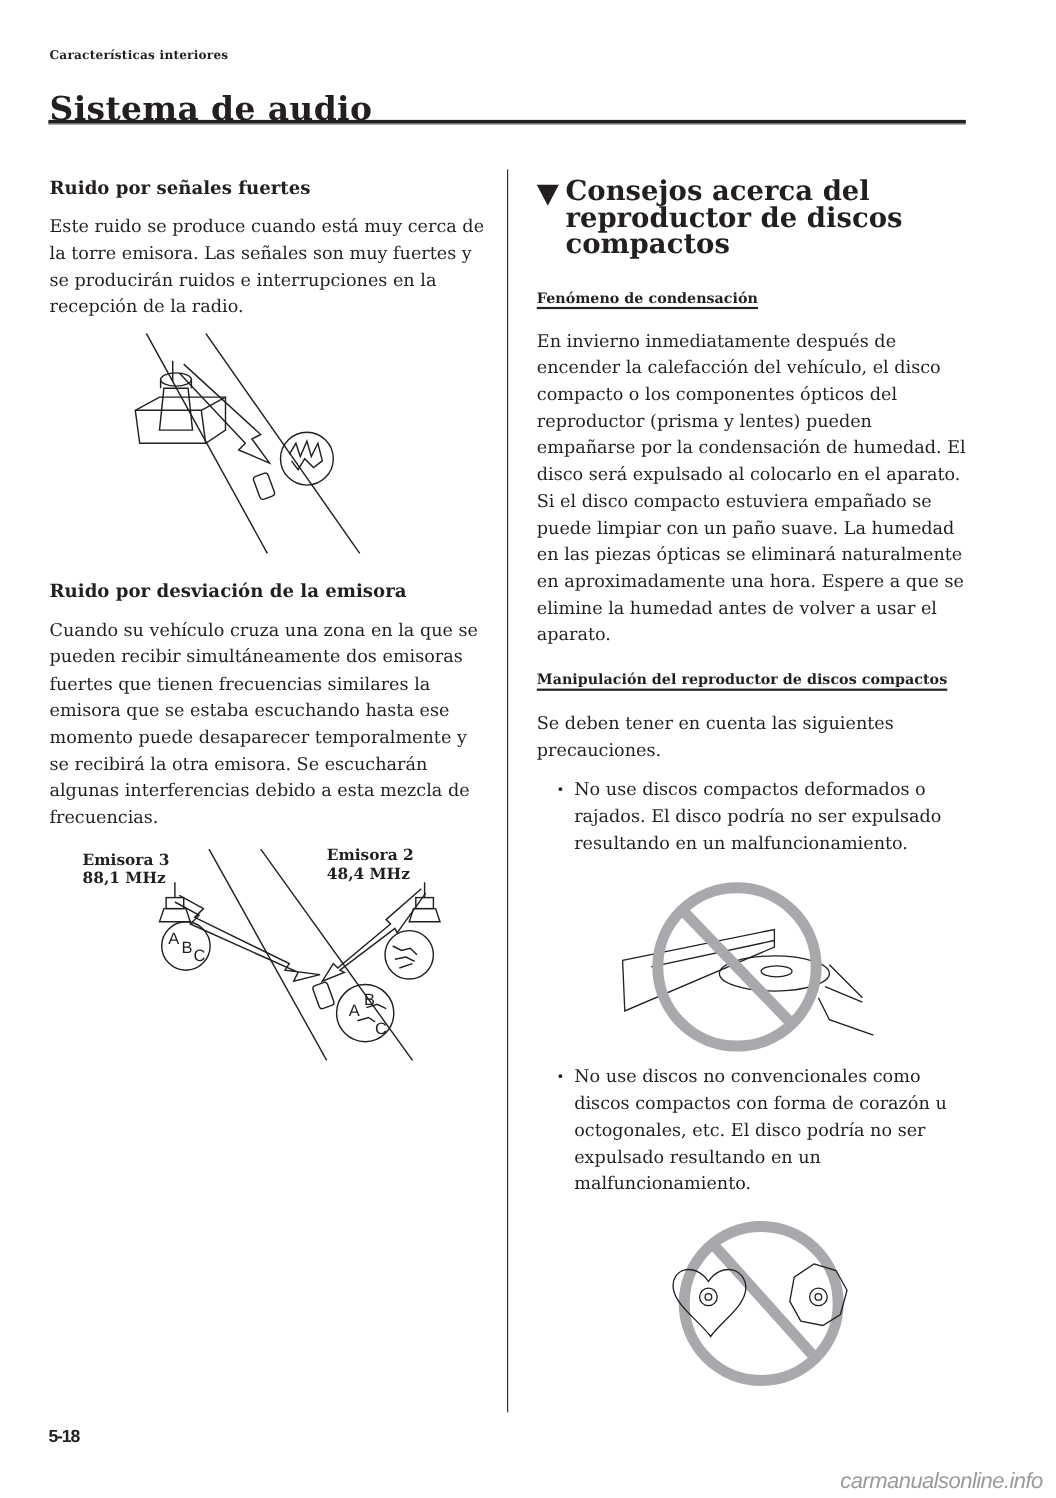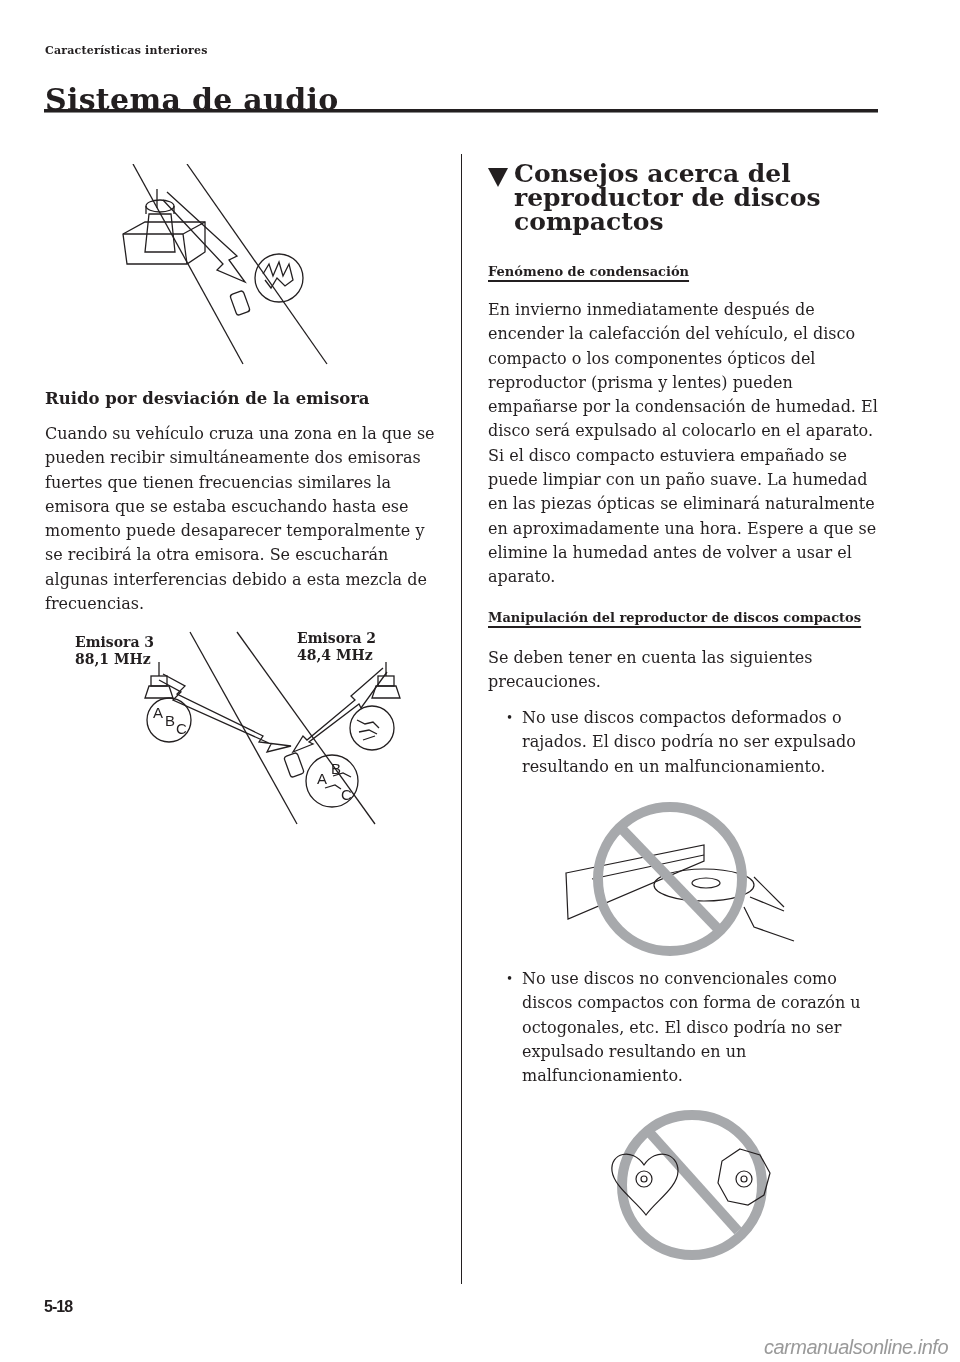--- a/index.html
+++ b/index.html
@@ -29,20 +29,22 @@
 </style>
 </head>
 <body>
 
 <div class="section-label">Características interiores</div>
 <div class="page-title">Sistema de audio</div>
 <div class="title-rule"></div>
 <div class="col-divider"></div>
 
 <div class="col col-left">
+  <h3 class="sub">Ruido por señales fuertes</h3>
+  <p class="body">Este ruido se produce cuando está muy cerca de la torre emisora. Las señales son muy fuertes y se producirán ruidos e interrupciones en la recepción de la radio.</p>
 
   <svg class="fig" width="260" height="210" viewBox="0 0 260 210" style="margin-left:60px;margin-top:4px;">
     <g fill="none" stroke="#231f20" stroke-width="1.3">
       <line x1="28" y1="0" x2="138" y2="200"></line>
       <line x1="82" y1="0" x2="222" y2="200"></line>
 
       <polygon points="18,70 40,58 100,58 100,88 82,100 22,100"></polygon>
       <line x1="18" y1="70" x2="78" y2="70"></line>
         <line x1="78" y1="70" x2="100" y2="58"></line>
         <line x1="78" y1="70" x2="82" y2="100"></line>

